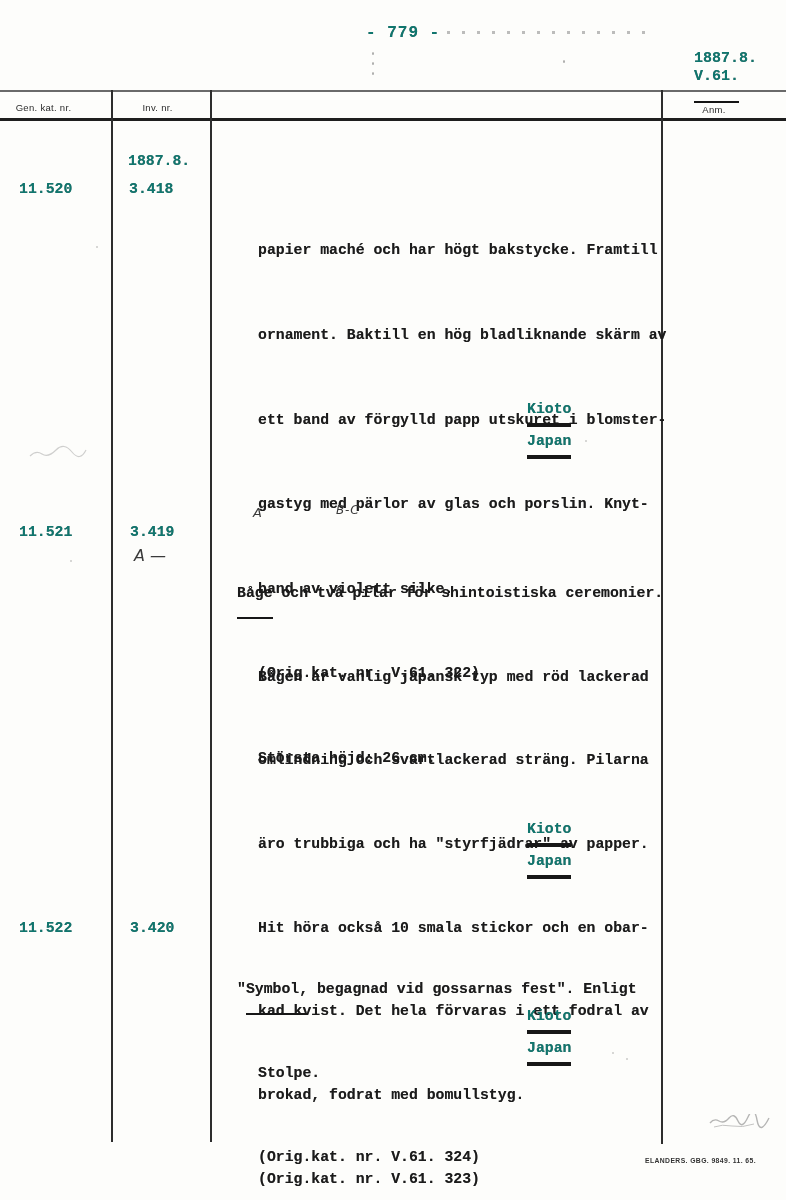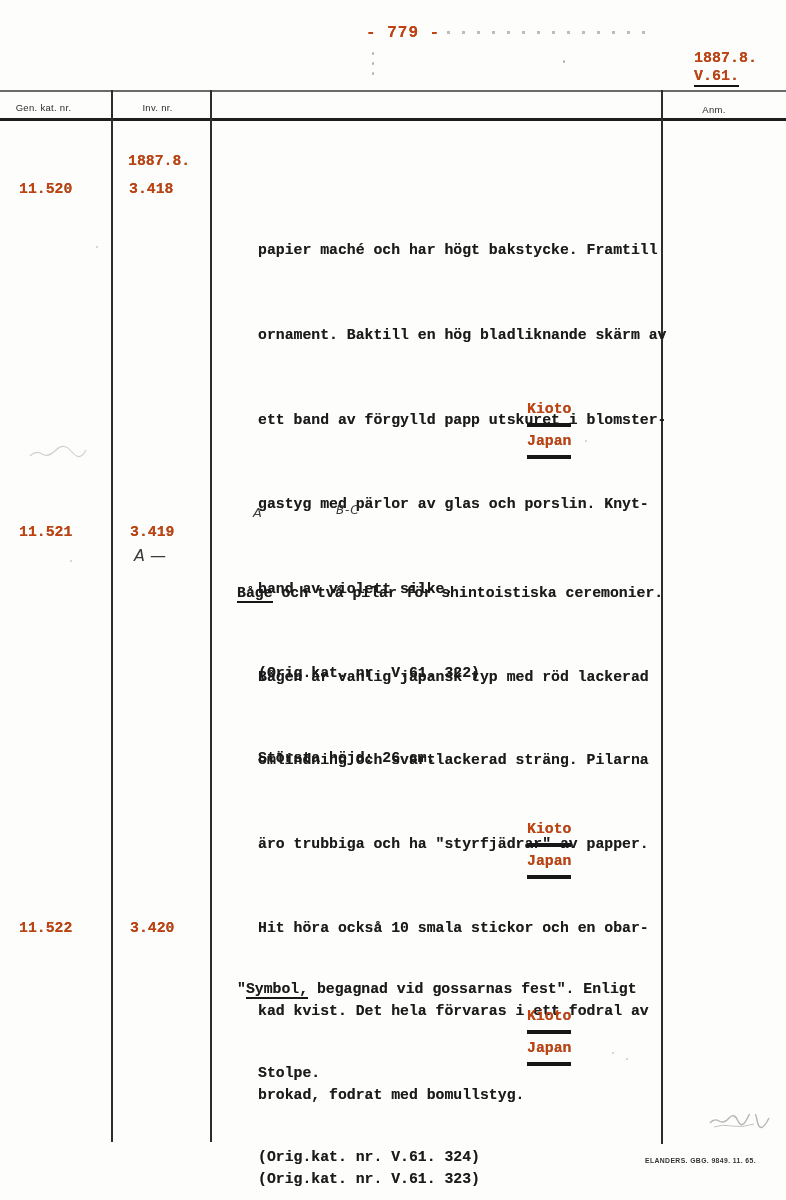--- a/index.html
+++ b/index.html
@@ -4,24 +4,24 @@
 <style>
   html,body{margin:0;padding:0;}
   body{
     width:786px;height:1200px;position:relative;
     background:#fdfdfb;
     font-family:"Liberation Mono","DejaVu Sans Mono",monospace;
     overflow:hidden;
   }
   .tw{
     font-family:"Liberation Mono","DejaVu Sans Mono",monospace;
-    font-weight:700;color:#c2410c;
+    font-weight:700;color:#0f766e;
     text-shadow:0 0 .5px rgba(10,10,10,.5);
   }
-  .u{border-bottom:2px solid #171717;padding-bottom:0;margin-top:36px;}
+  .u{border-bottom:2px solid #171717;padding-bottom:16px;margin-top:36px;}
   
   .hrule{position:absolute;left:0;width:786px;background:#555;}
   .hrule.top{top:90px;height:2px;background:#6a6a6a;}
   .hrule.mid{top:118px;height:3px;background:#1e1e1e;}
   .vrule{position:absolute;width:2px;background:#2d2d2d;top:90px;}
   
   .colhead{
     position:absolute;top:102px;text-align:center;
     font-family:"Liberation Sans","DejaVu Sans",sans-serif;
     font-size:9.5px;color:#2c2c2c;letter-spacing:.3px;

